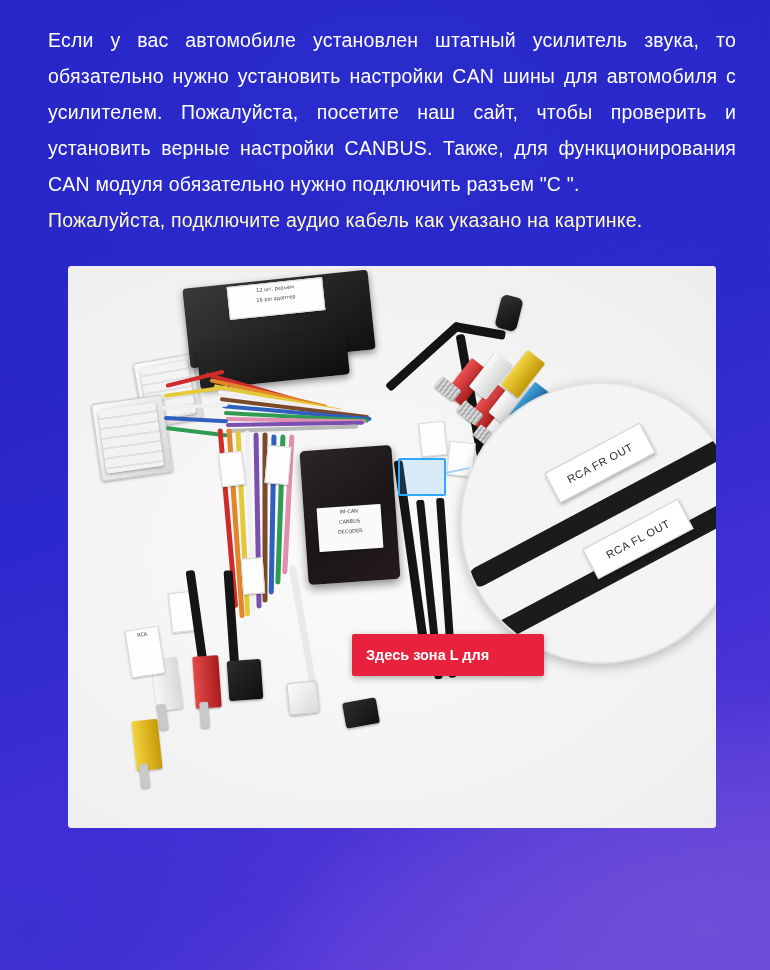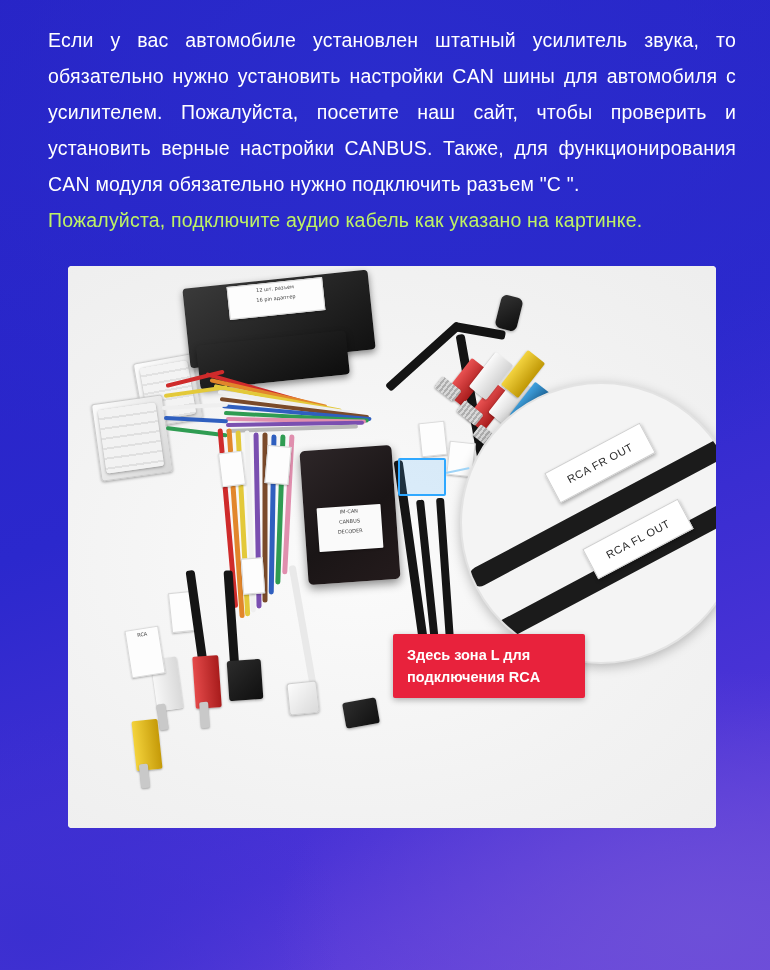--- a/index.html
+++ b/index.html
@@ -28,21 +28,21 @@
   .para {
     color: #ffffff;
     font-size: 19.5px;
     line-height: 36px;
     letter-spacing: 0.2px;
     text-align: justify;
     text-justify: inter-word;
     margin: 0;
   }
   .para-blue {
-    color: #bef264;
+    color: #fef9c3;
     font-size: 19.5px;
     line-height: 36px;
     letter-spacing: 0.2px;
     margin: 0;
     text-align: justify;
     text-justify: inter-word;
   }
   .photo-card {
     position: relative;
     margin: 28px 20px 0 20px;
@@ -116,21 +116,20 @@
     position: absolute;
     background: #e8223c;
     color: #ffffff;
     font-size: 14.5px;
     line-height: 22px;
     font-weight: 700;
     padding: 10px 14px;
     border-radius: 2px;
     box-shadow: 0 2px 6px rgba(0,0,0,.3);
     font-family: "Liberation Sans", sans-serif;
-    margin-left: 41px;
   }
 
   
   .zoom-circle {
     position: absolute;
     border-radius: 50%;
     background: #f4f4f4;
     border: 2px solid #e3e3e3;
     overflow: hidden;
     box-shadow: 0 3px 12px rgba(0,0,0,.25);
@@ -285,21 +284,20 @@
         <div style="position:absolute;left:-10px;top:112px;width:320px;height:20px;background:#1b1b1b;transform:rotate(-28deg);border-radius:10px;"></div>
         <div style="position:absolute;left:-10px;top:176px;width:330px;height:20px;background:#1b1b1b;transform:rotate(-28deg);border-radius:10px;"></div>
         <div class="zoom-label" style="left:84px;top:62px;width:108px;height:34px;transform:rotate(-28deg);">RCA FR OUT</div>
         <div class="zoom-label" style="left:122px;top:138px;width:108px;height:34px;transform:rotate(-28deg);">RCA FL OUT</div>
       </div>
 
       <div class="wire" style="left:378px;top:206px;width:24px;height:2px;background:#9fd4f7;transform:rotate(-12deg);"></div>
 
       <div class="callout" style="left:284px;top:368px;width:192px;">
         <div>Здесь зона L для</div>
-        <div>подключения RCA</div>
       </div>
 
       <div class="conn" style="left:276px;top:434px;width:34px;height:26px;background:linear-gradient(140deg,#2e2e2e,#101010);transform:rotate(-10deg);"></div>
 
     </div>
   </div>
 
 </div>
 
 </body></html>

